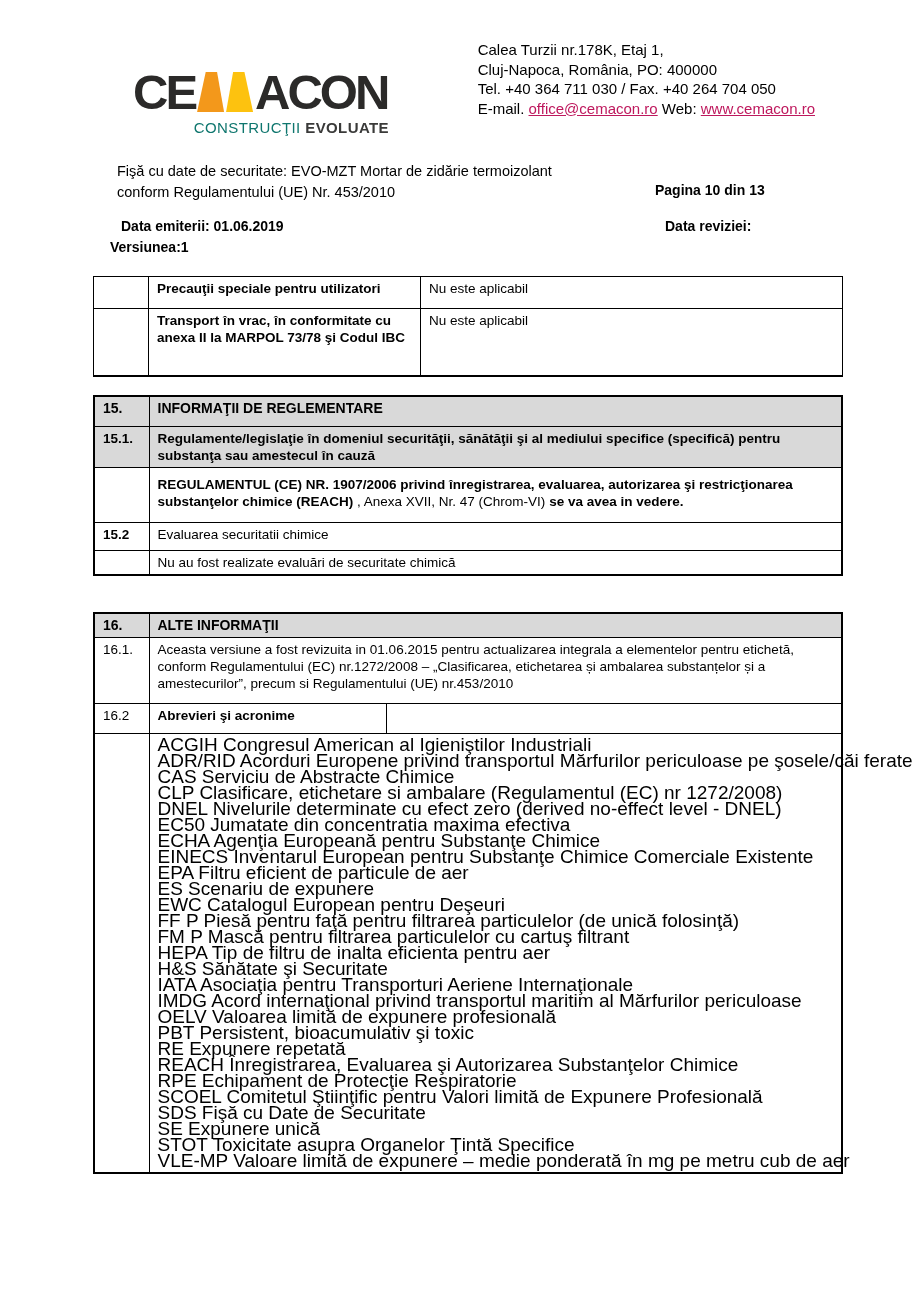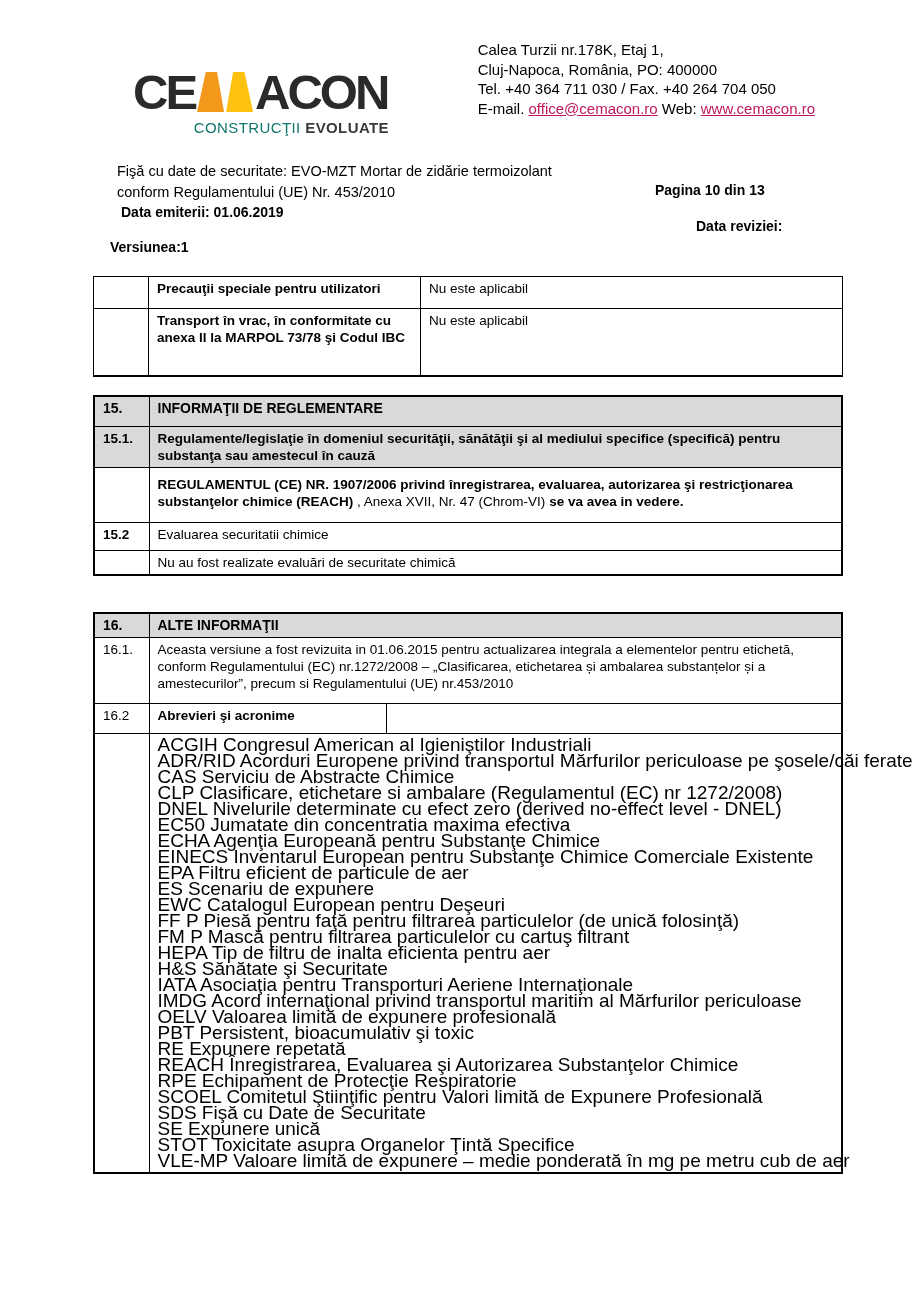--- a/index.html
+++ b/index.html
@@ -19,22 +19,22 @@
   .tagline-light { color:#0f766e; }
   .tagline-bold { color:#3a3a39; font-weight:bold; }
 
   
   .contact { position:absolute; top:40px; right:105px; font-size:15px; line-height:19.5px; }
   .contact a { color:#be185d; text-decoration:underline; cursor:pointer; }
 
   
   .doc-title { position:absolute; left:110px; top:161px; font-size:14.5px; font-weight:normal; line-height:21px; width:560px;margin-left:7px; }
   .page-info { position:absolute; left:655px; top:182px; font-size:14px; font-weight:bold; }
-  .date-issue { position:absolute; left:110px; top:204px; font-size:14px; font-weight:bold;padding-left:11px; }
-  .date-rev   { position:absolute; left:665px; top:218px; font-size:14px; font-weight:bold;margin-left:31px; }
+  .date-issue { position:absolute; left:110px; top:218px; font-size:14px; font-weight:bold;padding-left:11px; }
+  .date-rev   { position:absolute; left:665px; top:218px; font-size:14px; font-weight:bold; }
   .version    { position:absolute; left:110px; top:239px; font-size:14px; font-weight:bold; }
 
   
   table { border-collapse:collapse; position:absolute; left:93px; width:750px; table-layout:fixed; }
   td { border:1px solid #000; vertical-align:top; padding:3px 8px; font-size:13.5px; line-height:17px; }
   .t1 { top:276px; border:1px solid #000; border-bottom:2px solid #000; }
   .t2 { top:395px; border:2px solid #000;padding-left:16px; }
   .t3 { top:612px; border:2px solid #000; }
   .gray { background:#d9d9d9; }
   .bold { font-weight:bold; }

